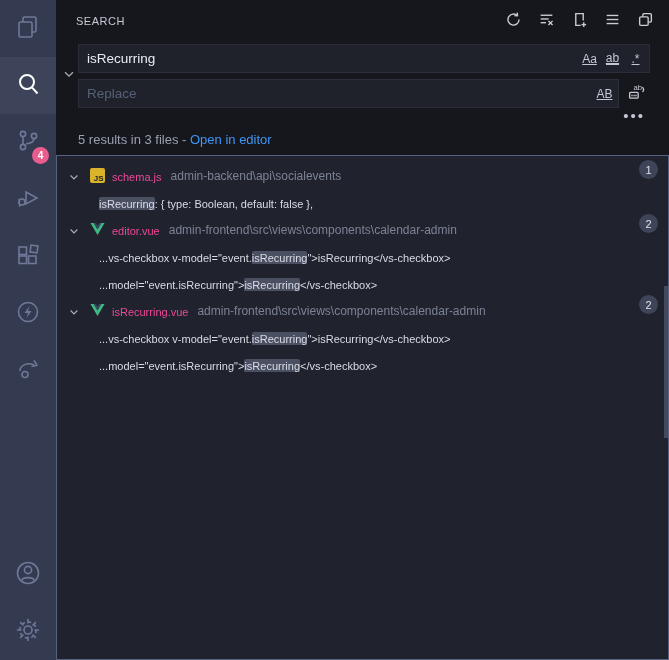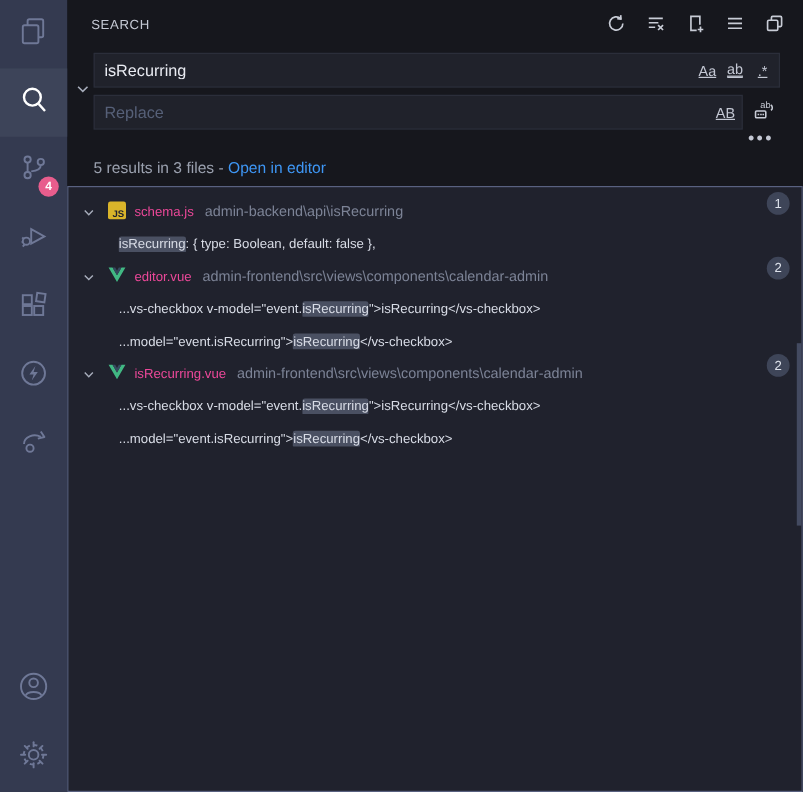--- a/index.html
+++ b/index.html
@@ -283,21 +283,21 @@
     <span class="row-chevron">
       <svg width="12" height="12" viewBox="0 0 16 16" fill="none" stroke="#a7adbb" stroke-width="1.6">
         <path d="M3.5 6 L8 10.5 L12.5 6"></path>
       </svg>
     </span>
     <span class="ficon icon-slot-js">
       <span class="ficon-js">JS</span>
     </span>
 
     <span class="fname">schema.js</span>
-    <span class="fpath">admin-backend\api\isRecurring</span>
+    <span class="fpath">admin-backend\api\socialevents</span>
     <span class="count-badge">1</span>
   </div>
           <div class="row match-row">
     <span class="mtext"><span class="hl">isRecurring</span><span>: { type: Boolean, default: false },</span></span>
   </div>
           <div class="row file-row">
     <span class="row-chevron">
       <svg width="12" height="12" viewBox="0 0 16 16" fill="none" stroke="#a7adbb" stroke-width="1.6">
         <path d="M3.5 6 L8 10.5 L12.5 6"></path>
       </svg>

